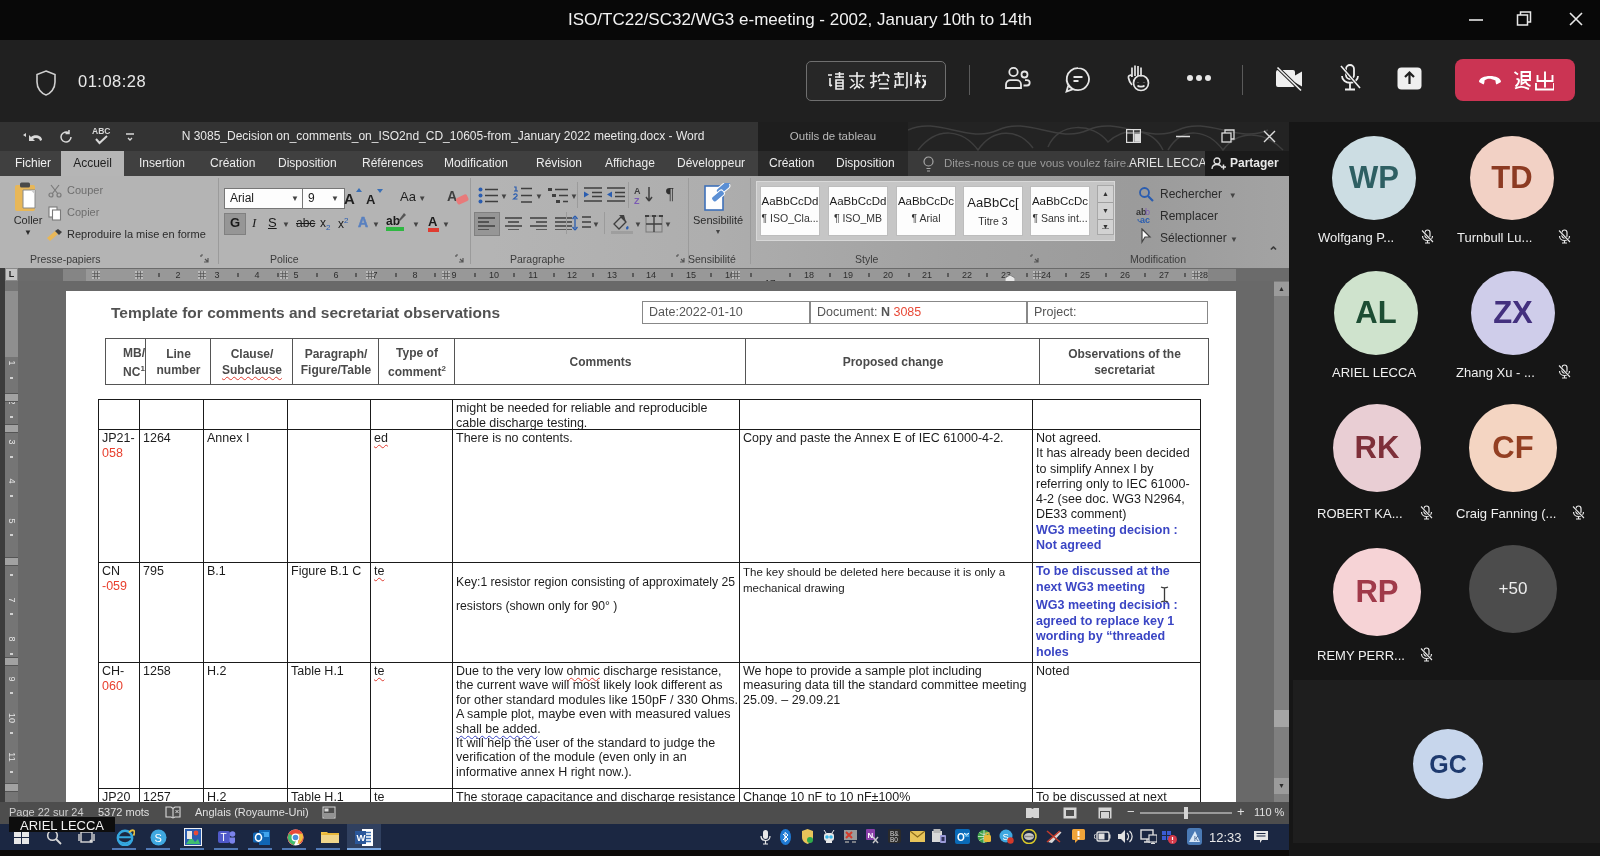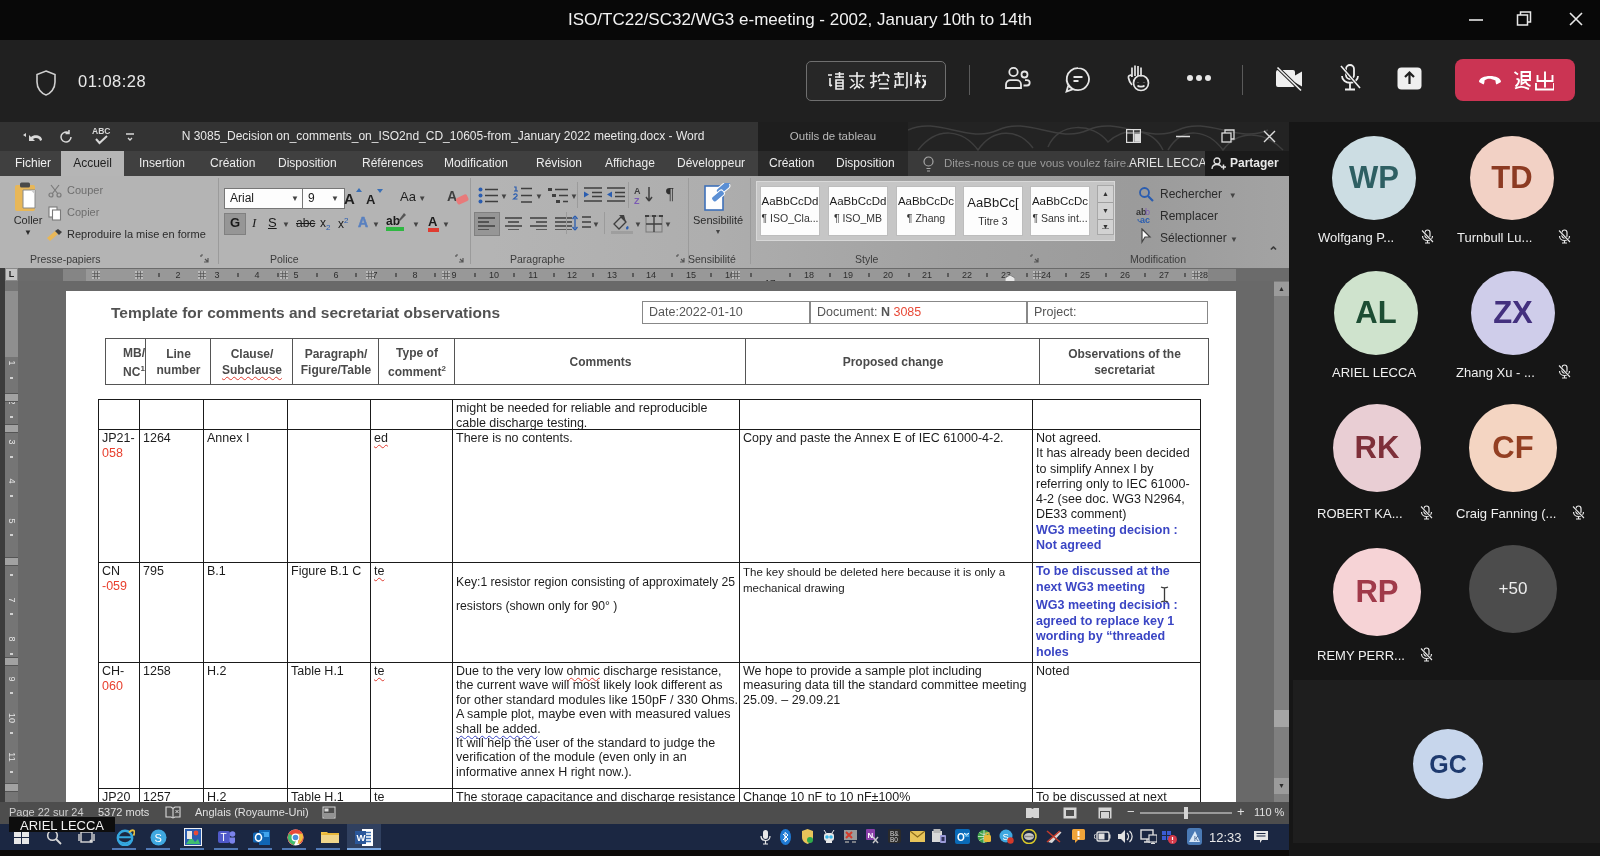--- a/index.html
+++ b/index.html
@@ -435,21 +435,21 @@
     <div class="abs stylebox" style="left:760px;">
         <div class="sb1">AaBbCcDd</div>
         <div class="sb2">¶ ISO_Cla...</div>
       </div>
     <div class="abs stylebox" style="left:828px;">
         <div class="sb1">AaBbCcDd</div>
         <div class="sb2">¶ ISO_MB</div>
       </div>
     <div class="abs stylebox" style="left:896px;">
         <div class="sb1">AaBbCcDc</div>
-        <div class="sb2">¶ Zhang</div>
+        <div class="sb2">¶ Arial</div>
       </div>
     <div class="abs stylebox" style="left:963px;">
         <div class="sb1" style="font-size:13px;">AaBbCc[</div>
         <div class="sb2">Titre 3</div>
       </div>
     <div class="abs stylebox" style="left:1030px;">
         <div class="sb1">AaBbCcDc</div>
         <div class="sb2">¶ Sans int...</div>
       </div>
     <div class="abs" style="left:1097px;top:9px;width:17px;height:50px;background:#d2d2d2;border:1px solid #a8a8a8;box-sizing:border-box;">

